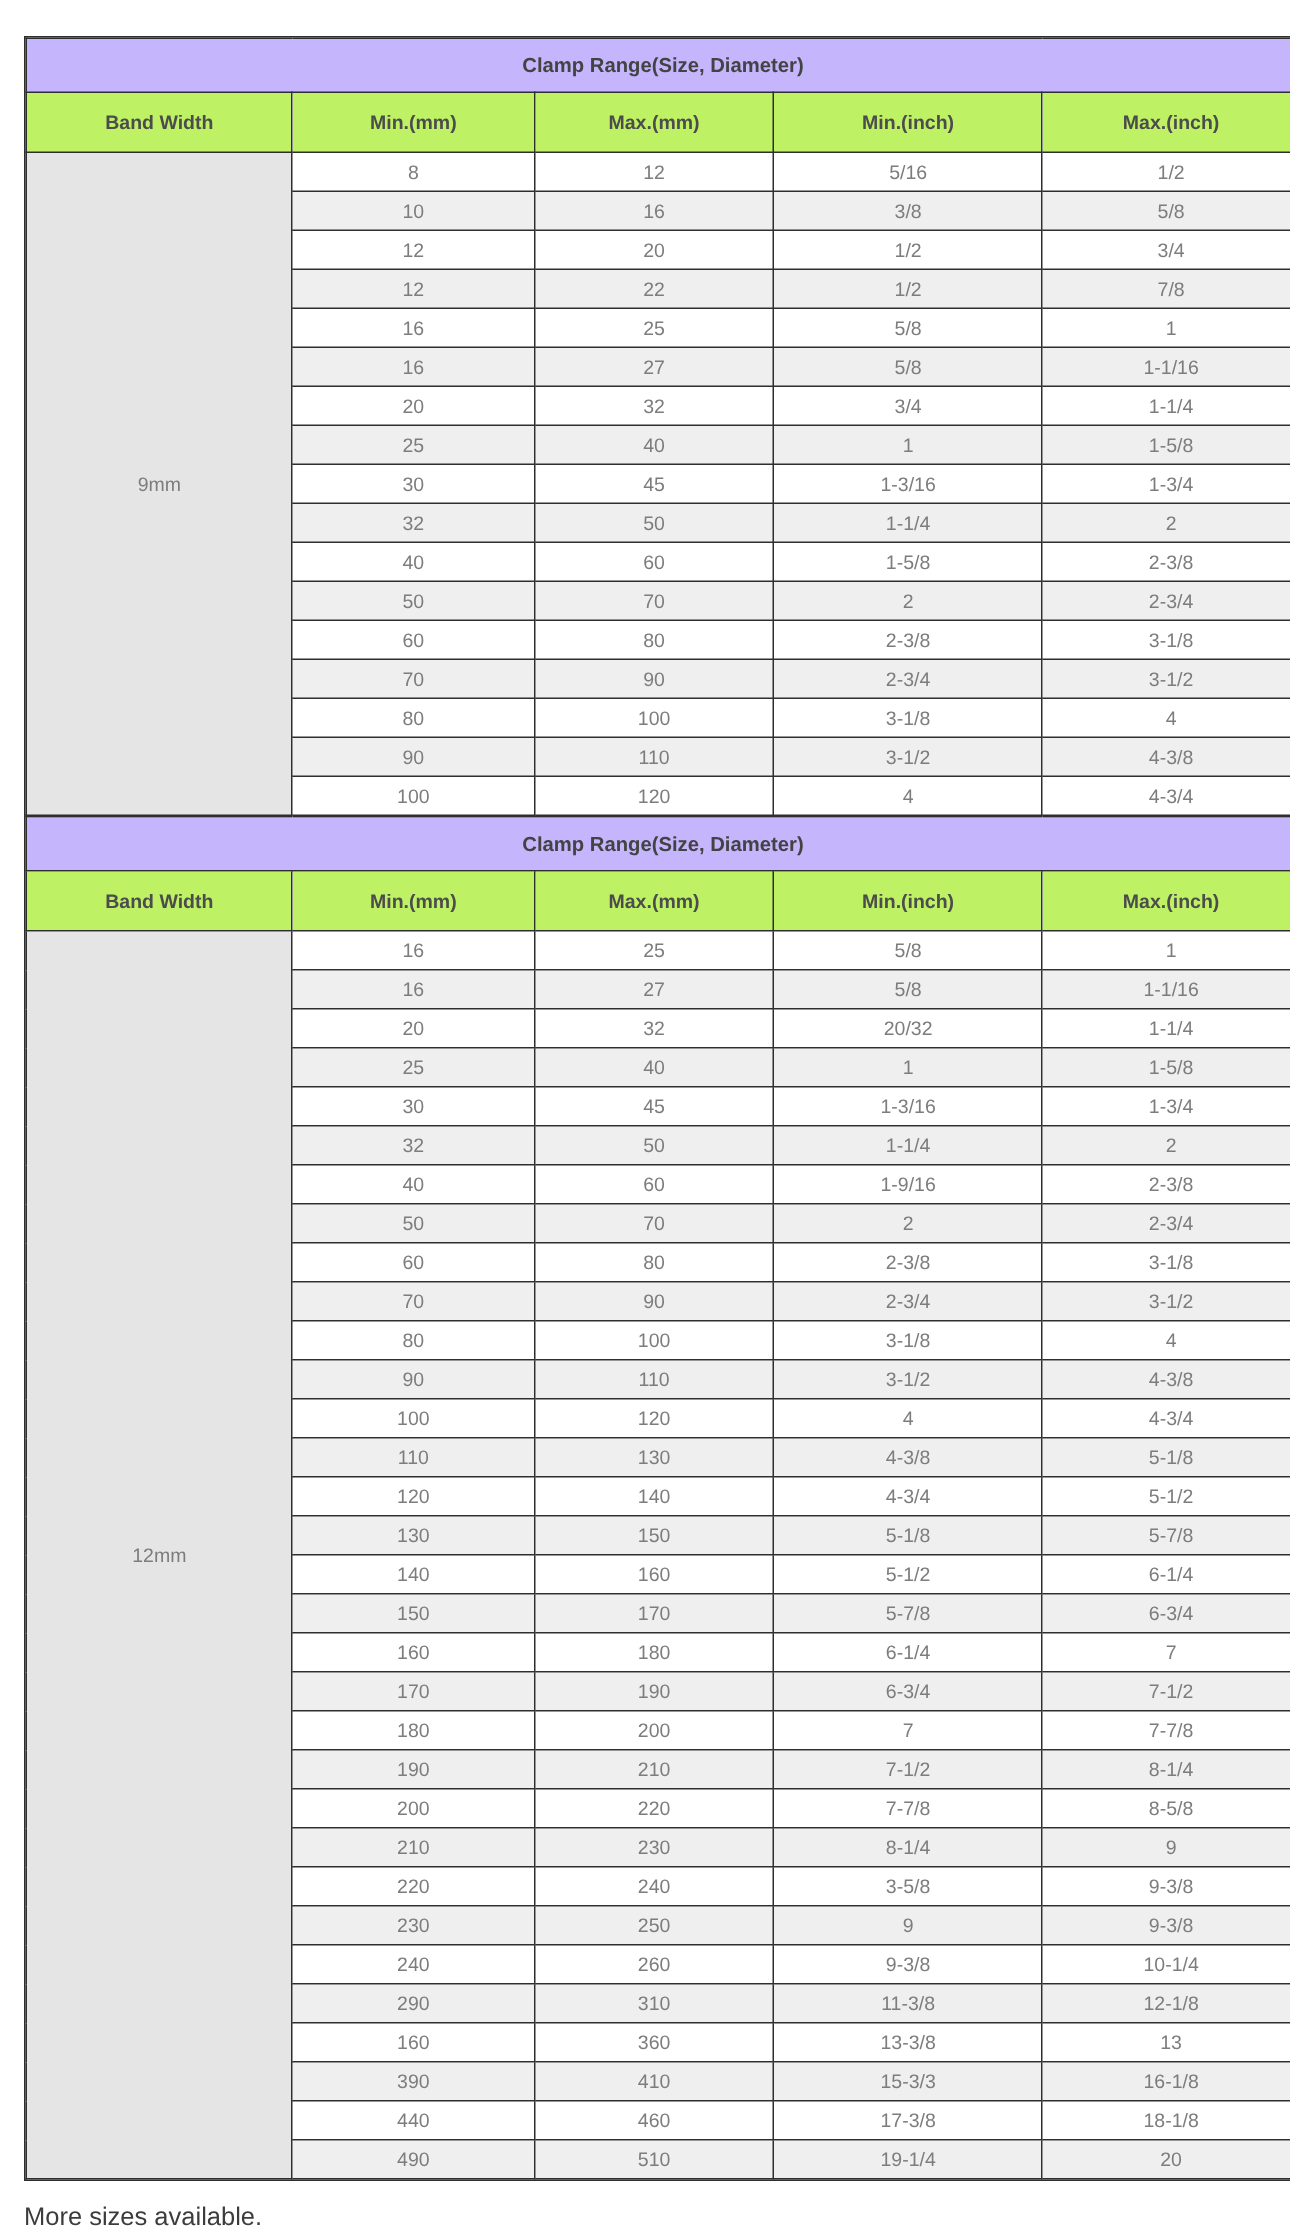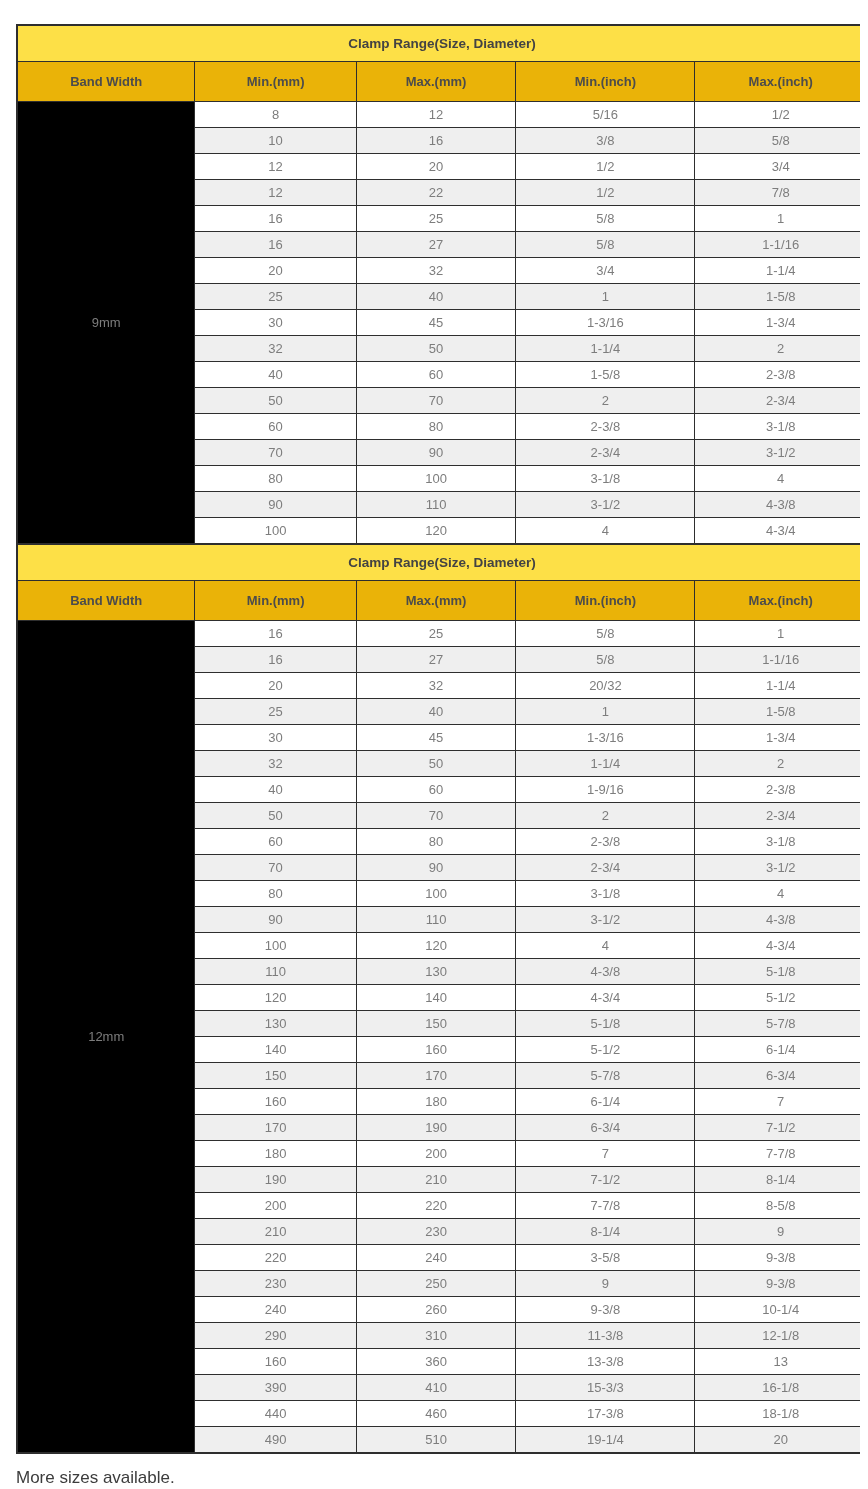--- a/index.html
+++ b/index.html
@@ -24,44 +24,44 @@
   table.clamp-table th,
   table.clamp-table td {
     border: 1px solid #2e2e2e;
     text-align: center;
     vertical-align: middle;
     padding: 0 4px;
     overflow: hidden;
     white-space: nowrap;
   }
   td.title-cell {
-    background: #fde047;
+    background: #c4b5fd;
     height: 36px;
     font-weight: bold;
     font-size: 13.5px;
     color: #434343;
   }
   th.col-header {
-    background: #eab308;
+    background: #bef264;
     height: 40px;
     font-weight: bold;
     font-size: 13px;
     color: #4c4c4c;
   }
   table.clamp-table tbody td {
     height: 26px;
     font-size: 13px;
     color: #7d7d7d;
     background: #ffffff;
   }
   table.clamp-table tbody tr.alt td {
     background: #efefef;
   }
   table.clamp-table tbody td.bandwidth-cell {
-    background: #000000;
+    background: #e5e5e5;
     color: #7d7d7d;
   }
   .footer-note {
     margin: 14px 0 18px 0;
     font-size: 17px;
     color: #3c3c3c;
   }
 </style>
 </head>
 <body>

